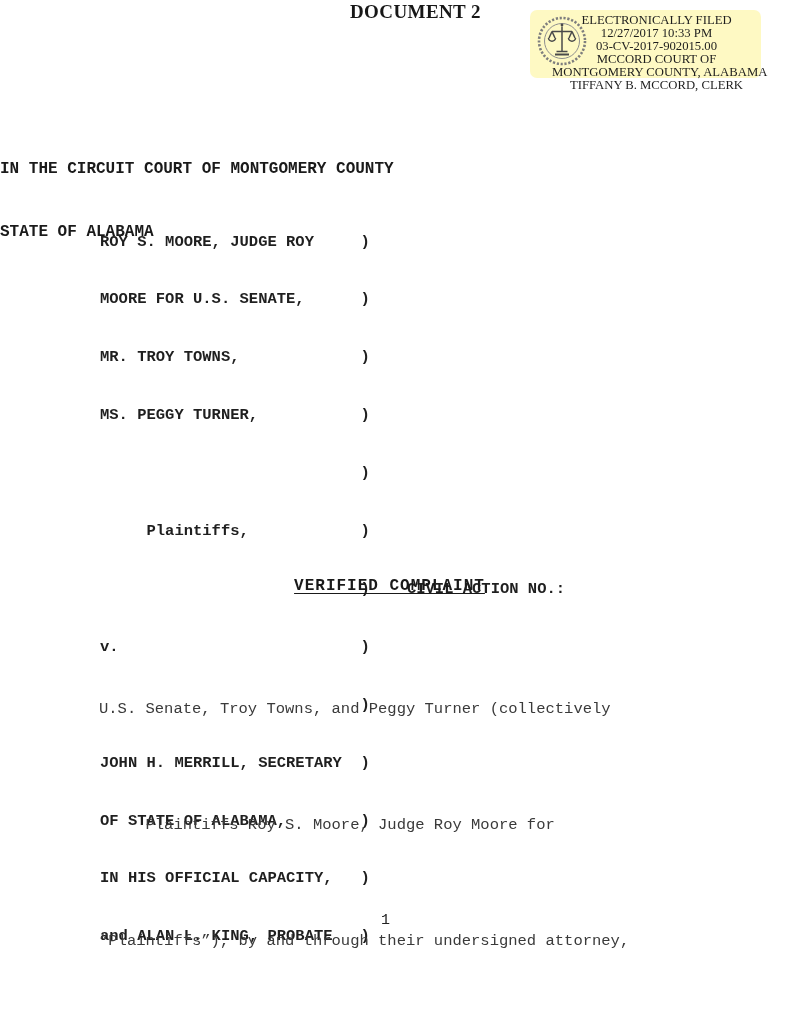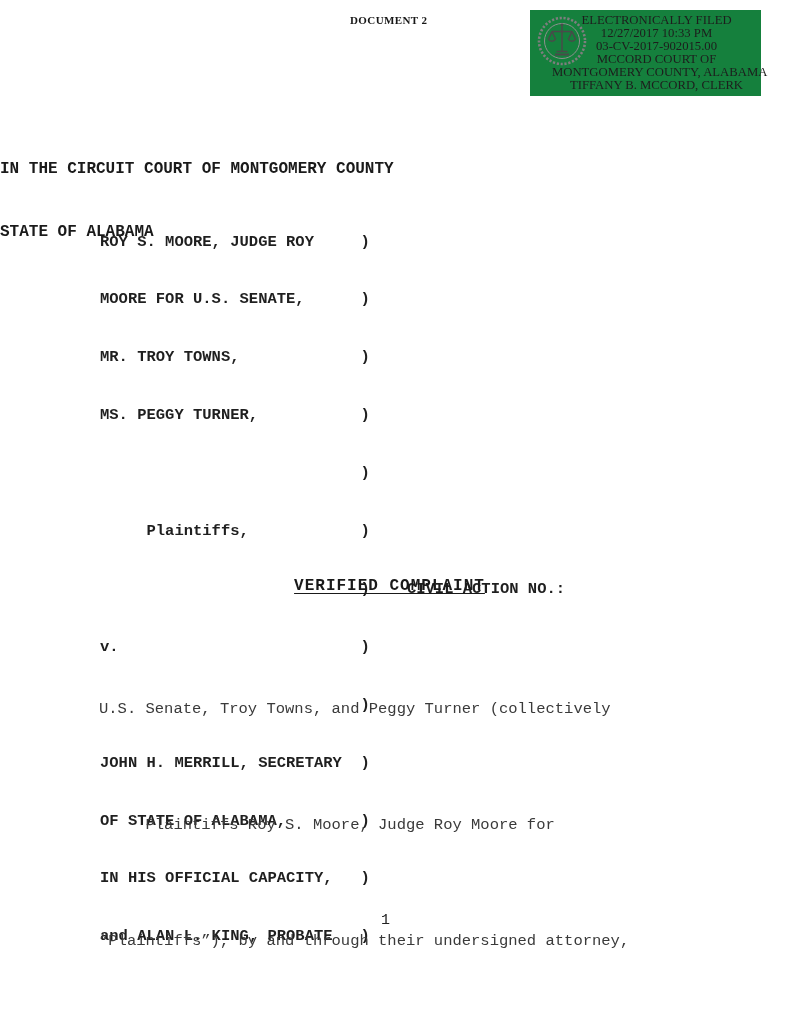--- a/index.html
+++ b/index.html
@@ -9,37 +9,37 @@
   }
   .page {
     position: relative;
     width: 791px;
     height: 1024px;
     background: #ffffff;
     overflow: hidden;
   }
   .doc-label {
     position: absolute;
-    top: 14px;
+    top: 1px;
     left: 350px;
     font-family: "Liberation Serif", serif;
-    font-size: 11px;
+    font-size: 19px;
     font-weight: 600;
     letter-spacing: 0.4px;
     color: #171717;
     white-space: pre;
   }
   .stamp {
     position: absolute;
     left: 530px;
     top: 10px;
     width: 231px;
-    height: 86px;
-    background: #15803d;
-    border-radius: 0;
+    height: 68px;
+    background: #fef9c3;
+    border-radius: 7px;
   }
   .stamp-seal {
     position: absolute;
     left: 7px;
     top: 6px;
     width: 50px;
     height: 50px;
   }
   .stamp-text {
     position: absolute;

